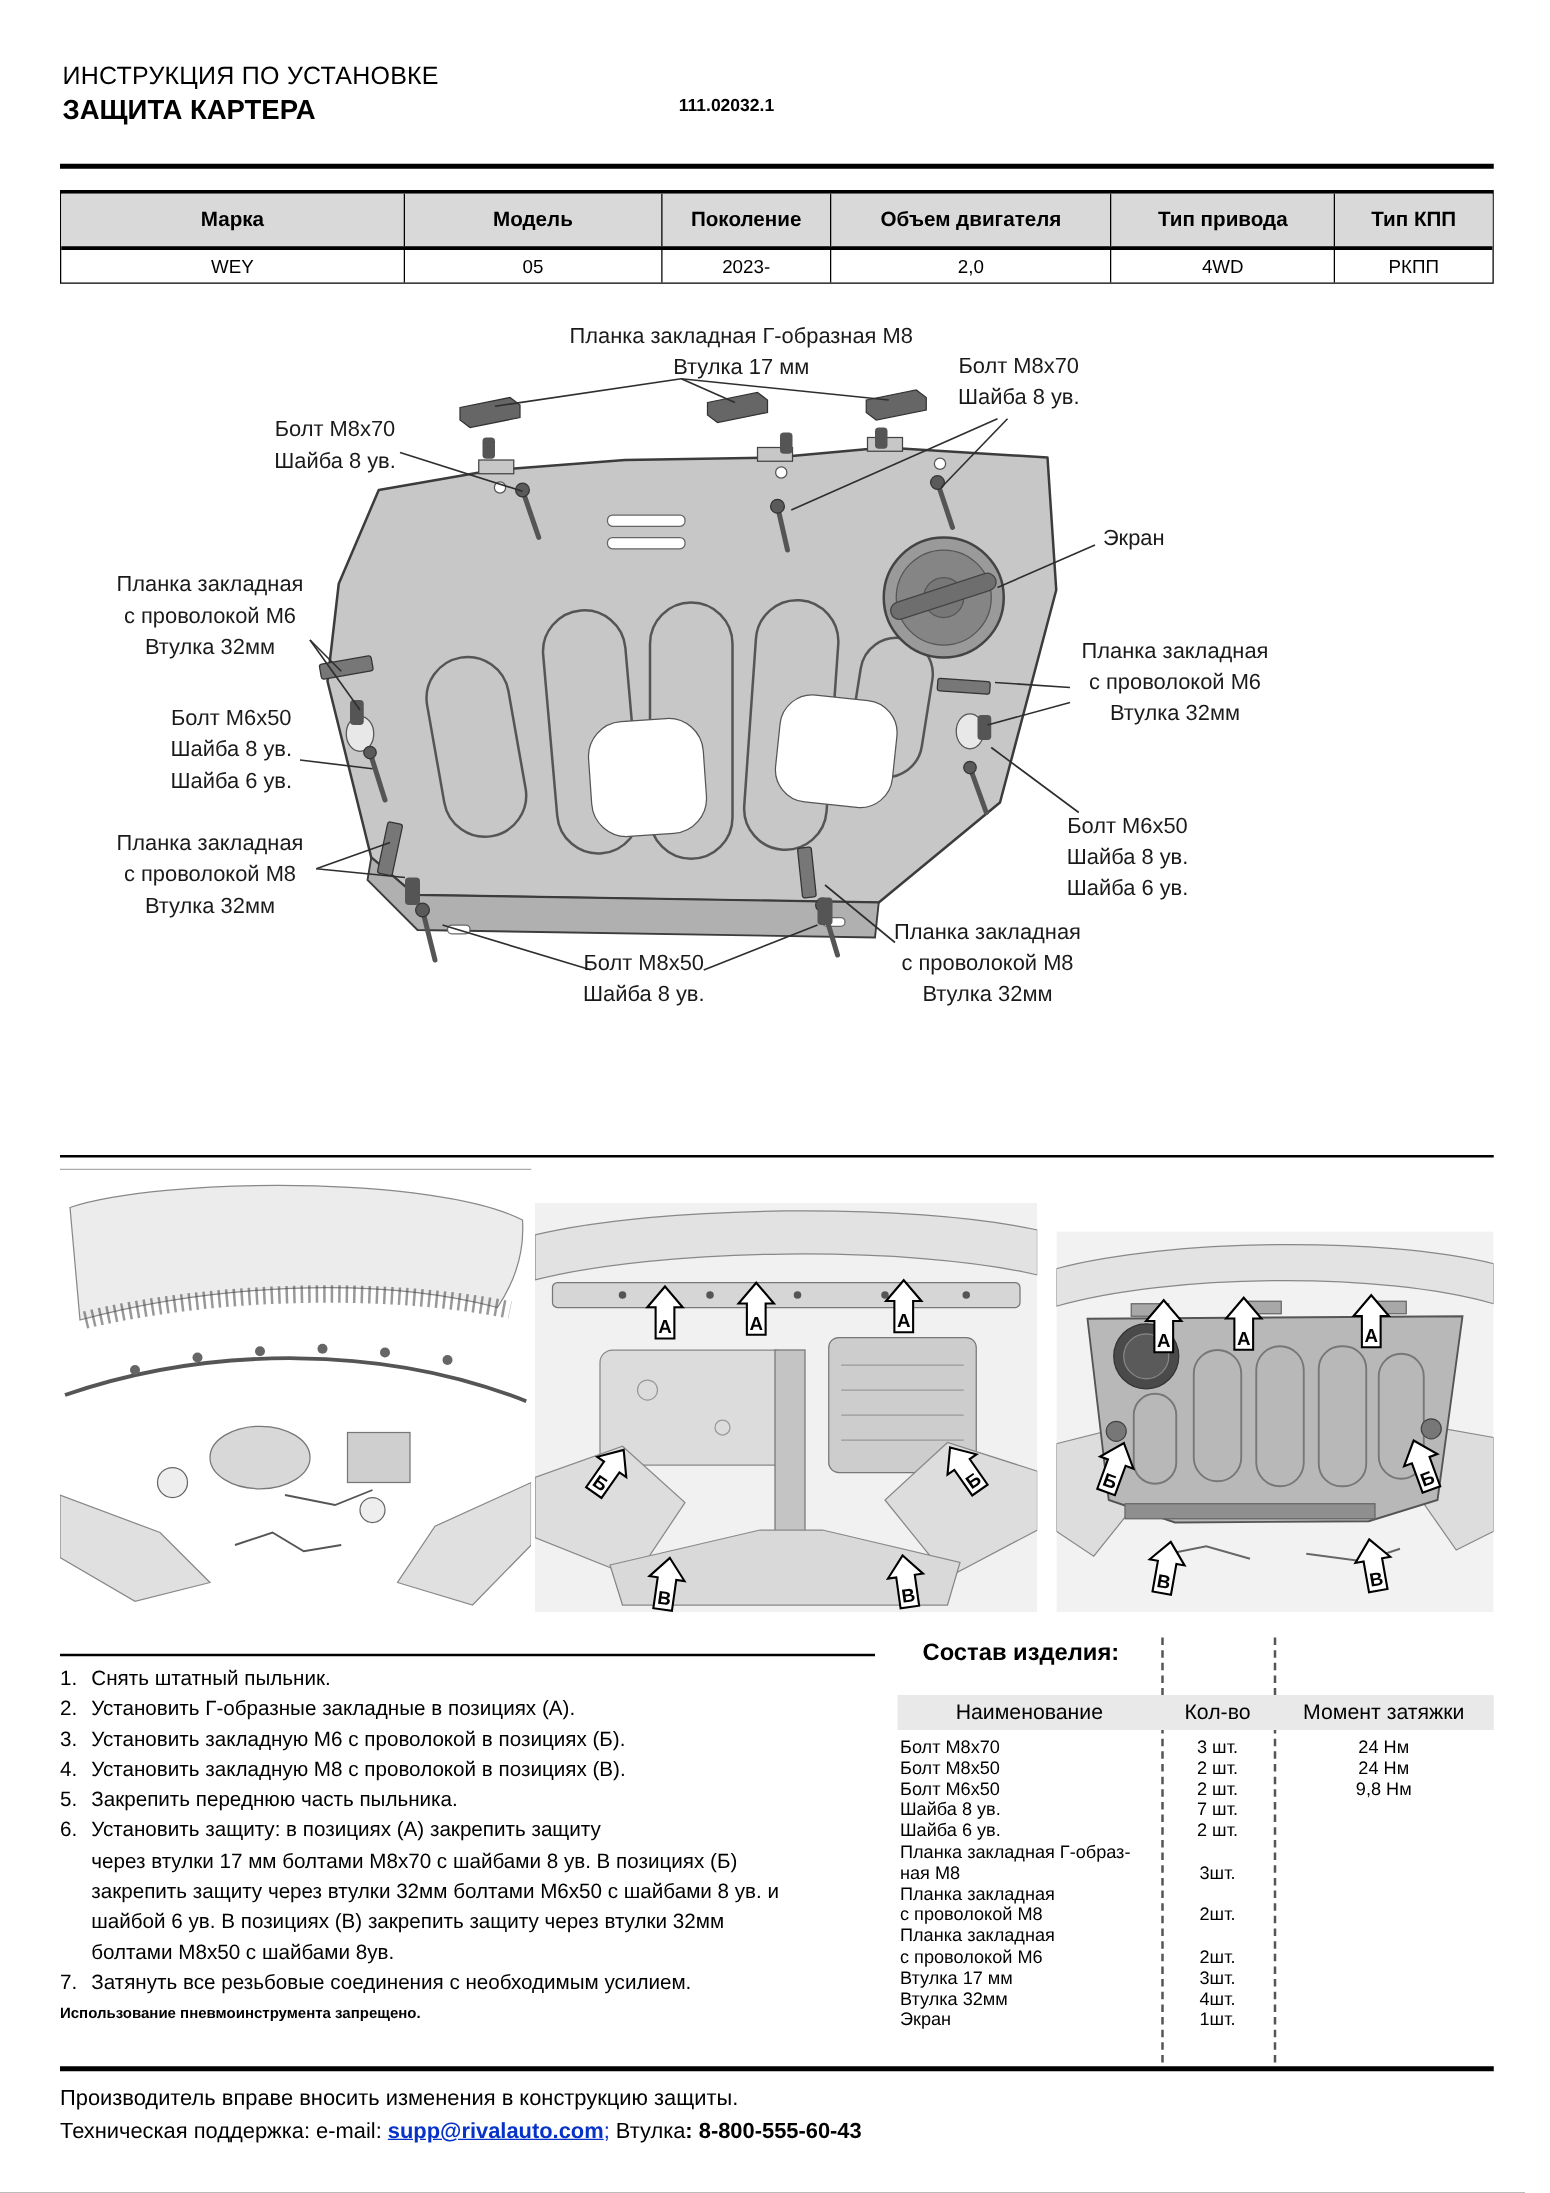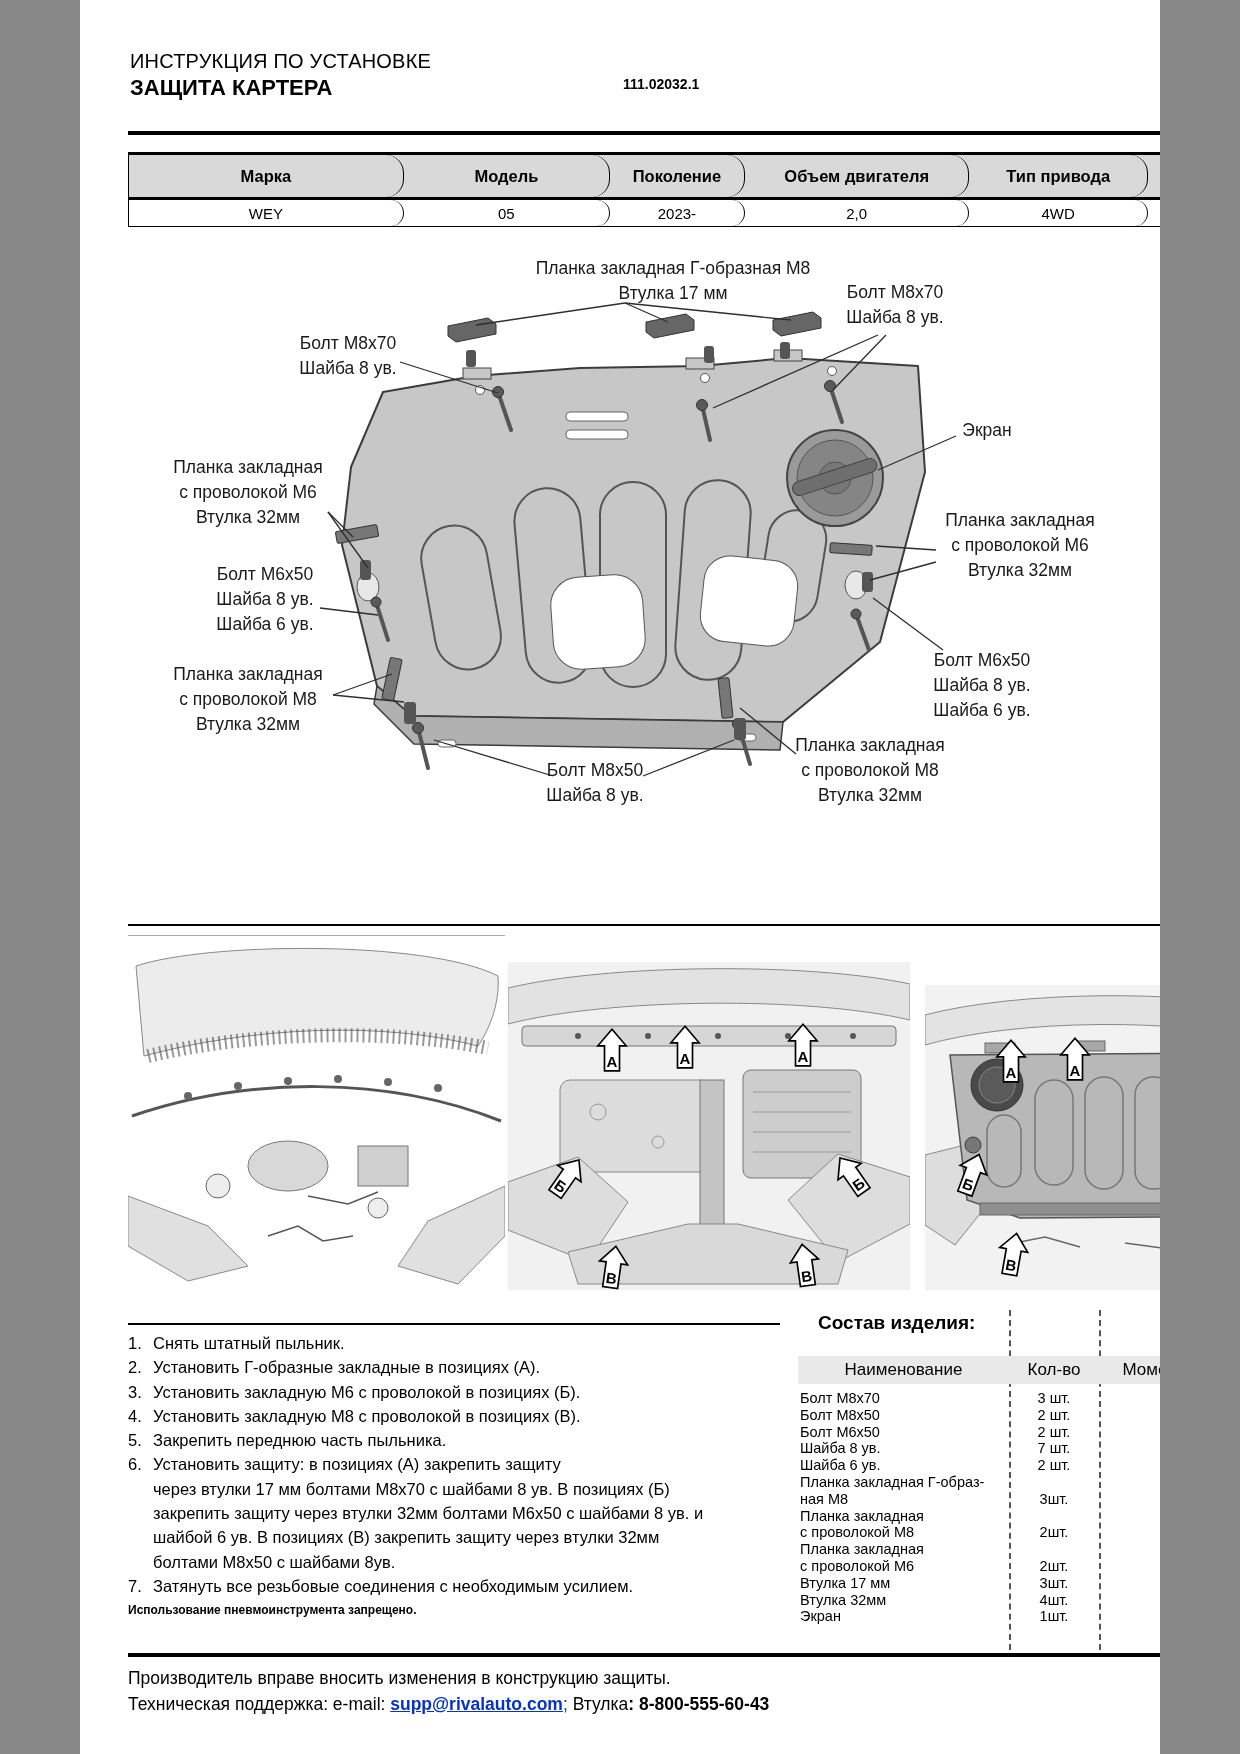--- a/index.html
+++ b/index.html
@@ -1,30 +1,30 @@
 <!DOCTYPE html>
 <html><head>
 <meta charset="utf-8">
 <style>
   html,body{margin:0;padding:0;background:#888;}
-  .page{position:relative;width:1080px;height:1754px;background:#ffffff;margin:0 auto;
+  .page{position:relative;width:1240px;height:1754px;background:#ffffff;margin:0 auto;
         font-family:"Liberation Sans",sans-serif;color:#000;overflow:hidden;}
   .abs{position:absolute;}
 
   
   .hdr-line1{left:50px;top:50px;font-size:20px;letter-spacing:0.2px;}
   .hdr-line2{left:50px;top:75px;font-size:22px;font-weight:bold;}
   .hdr-num{left:543px;top:76px;font-size:14px;font-weight:bold;}
   .rule-thick{left:48px;width:1147px;height:4px;background:#000;}
 
   
   .spec-table{left:48px;top:152px;width:1147px;border-top:3px solid #000;border-bottom:1px solid #000;
               border-left:1px solid #000;border-right:1px solid #000;box-sizing:border-box;}
   .spec-row{display:grid;grid-template-columns:24% 18% 11.8% 19.6% 15.6% 11%;}
-  .spec-row > div{border-right:1px solid #000;display:flex;align-items:center;justify-content:center;border-radius:18px;}
+  .spec-row > div{border-right:1px solid #000;display:flex;align-items:center;justify-content:center;}
   .spec-row > div:last-child{border-right:none;}
   .spec-head{background:#d9d9d9;height:42px;font-weight:bold;font-size:16.5px;border-bottom:3px solid #000;}
   .spec-vals{height:26px;font-size:15px;}
 
   
   .diagram{left:48px;top:240px;width:1147px;height:680px;}
   .callout{position:absolute;text-align:center;font-size:17.5px;line-height:25px;color:#1a1a1a;}
 
   
   .photo{position:absolute;overflow:hidden;}

